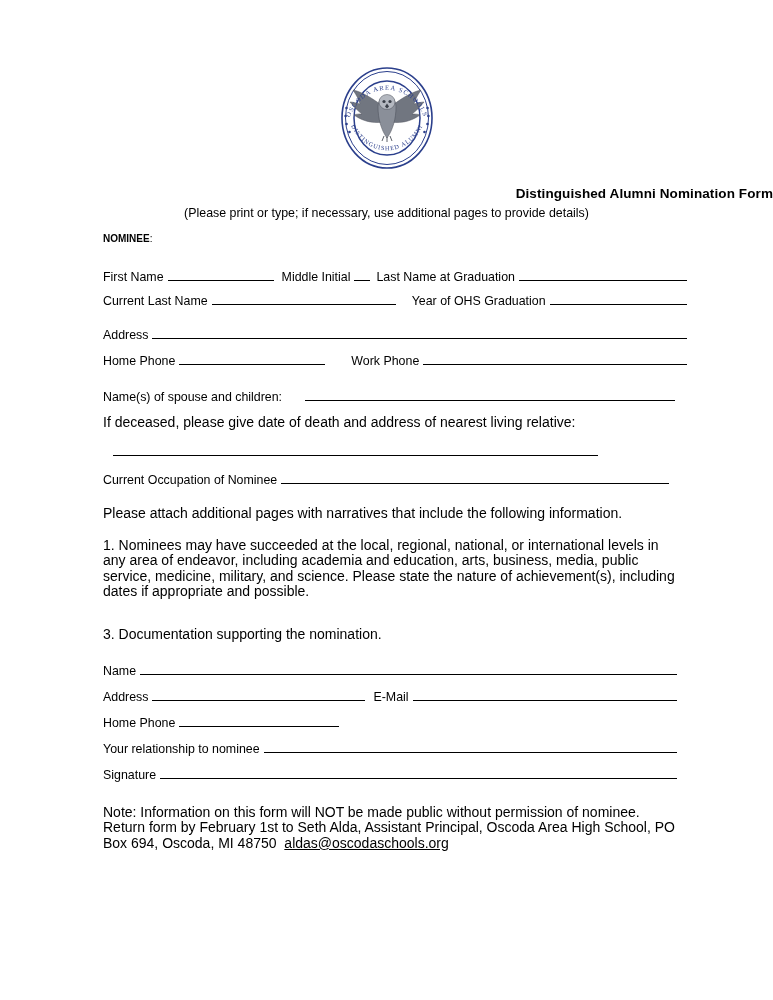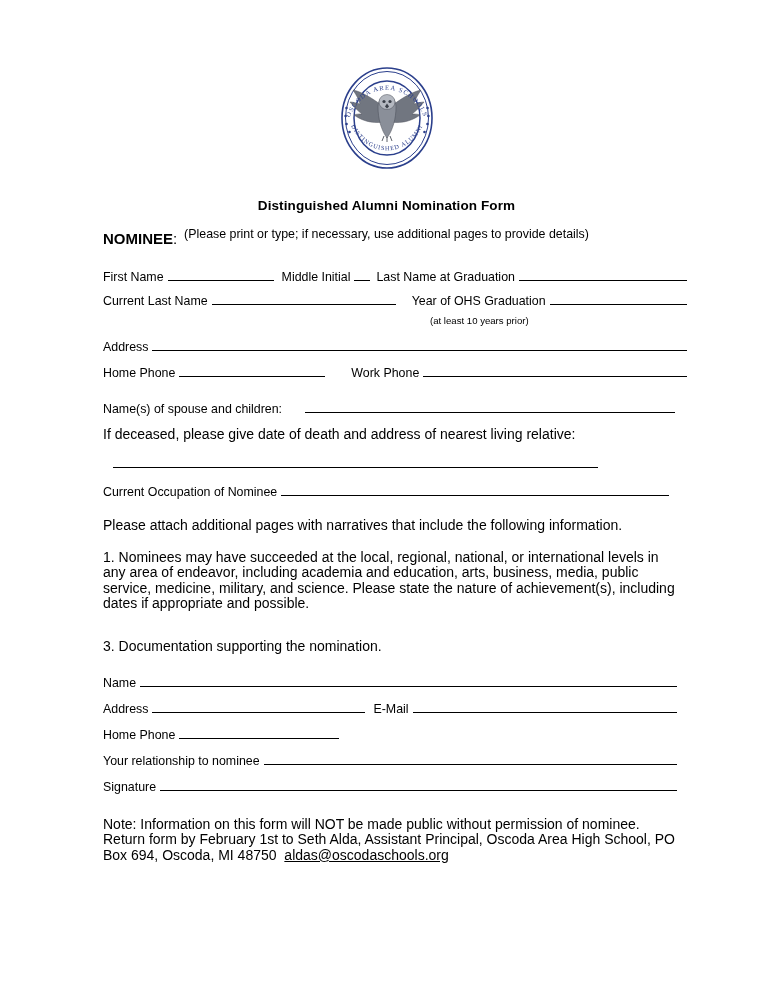--- a/index.html
+++ b/index.html
@@ -44,39 +44,40 @@
     left: 0;
     right: 0;
     top: 185px;
     text-align: center;
   }
   .doc-title {
     font-size: 13.5px;
     font-weight: bold;
     letter-spacing: 0.1px;
     line-height: 17px;
-    margin: 12px;
+    margin: 0;
+    text-align: right;
   }
   .doc-subtitle {
     font-size: 12.4px;
     font-weight: normal;
     line-height: 17px;
     margin: 3px 0 0 0;
   }
 
   
   .content {
     position: absolute;
     left: 103px;
     top: 230px;
     width: 584px;
   }
 
   .section-head {
-    font-size: 15px;
+    font-size: 10px;
     font-weight: bold;
     margin: 0;
     line-height: 17px;
   }
   .section-head .plain {
     font-weight: normal;
   }
 
   .row {
     display: flex;
@@ -216,21 +217,20 @@
     <div class="row">
       <span class="lbl">Current Last Name</span>
       <span class="rule" style="width:184px"></span>
       <span class="gap" style="width:16px"></span>
       <span class="lbl">Year of OHS Graduation</span>
       <span class="rule grow"></span>
     </div>
 
     <div class="sp-6"></div>
 
-    <p class="note-small" style="padding-left:327px">(at least 10 years prior)</p>
 
     <div class="sp-12"></div>
 
     <div class="row">
       <span class="lbl">Address</span>
       <span class="rule grow"></span>
     </div>
 
     <div class="sp-10"></div>
 

